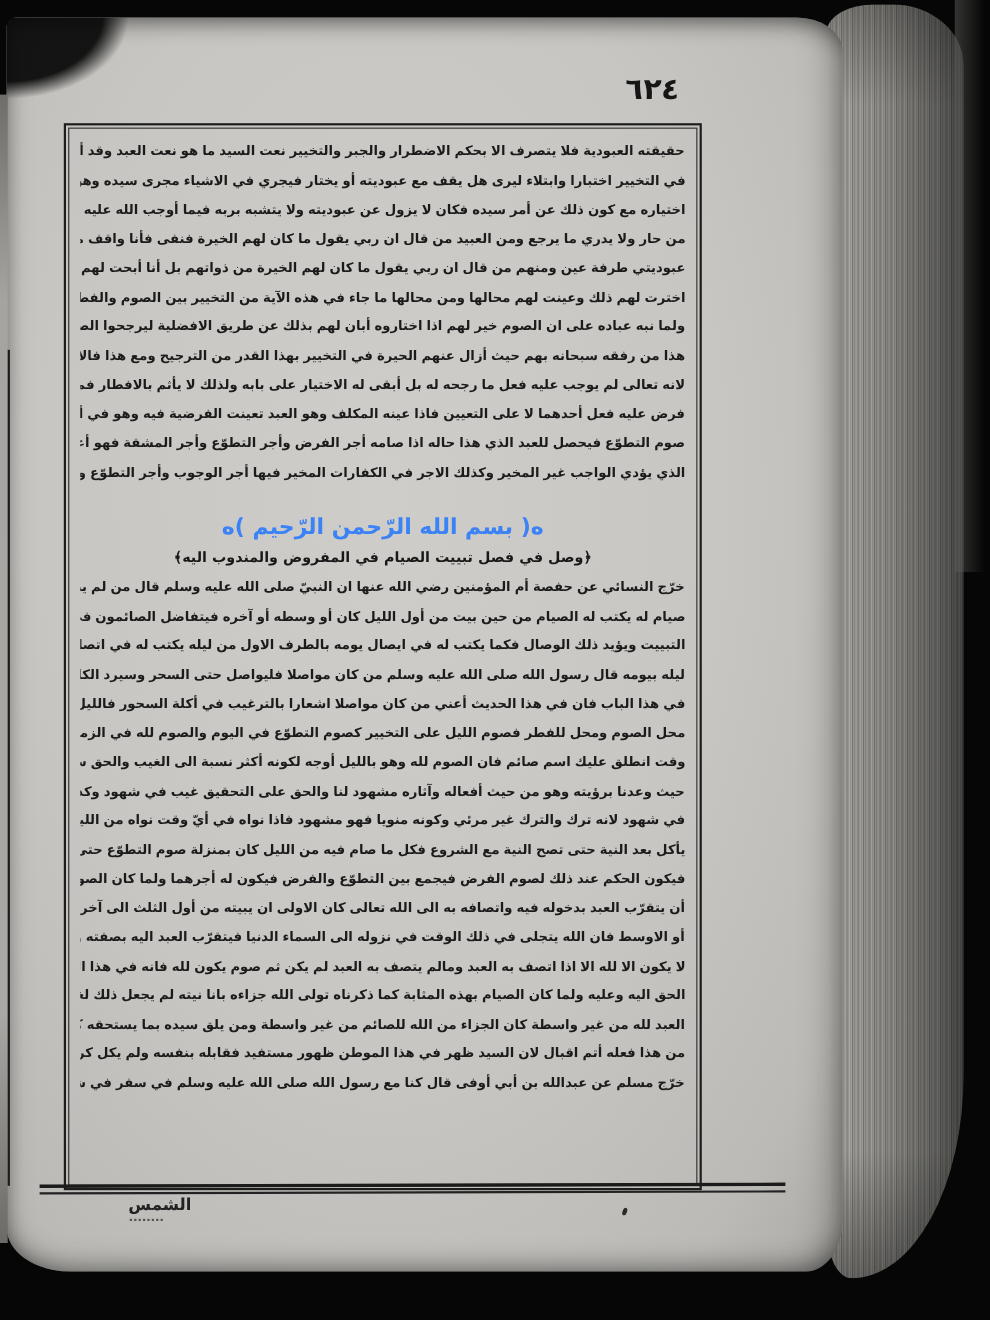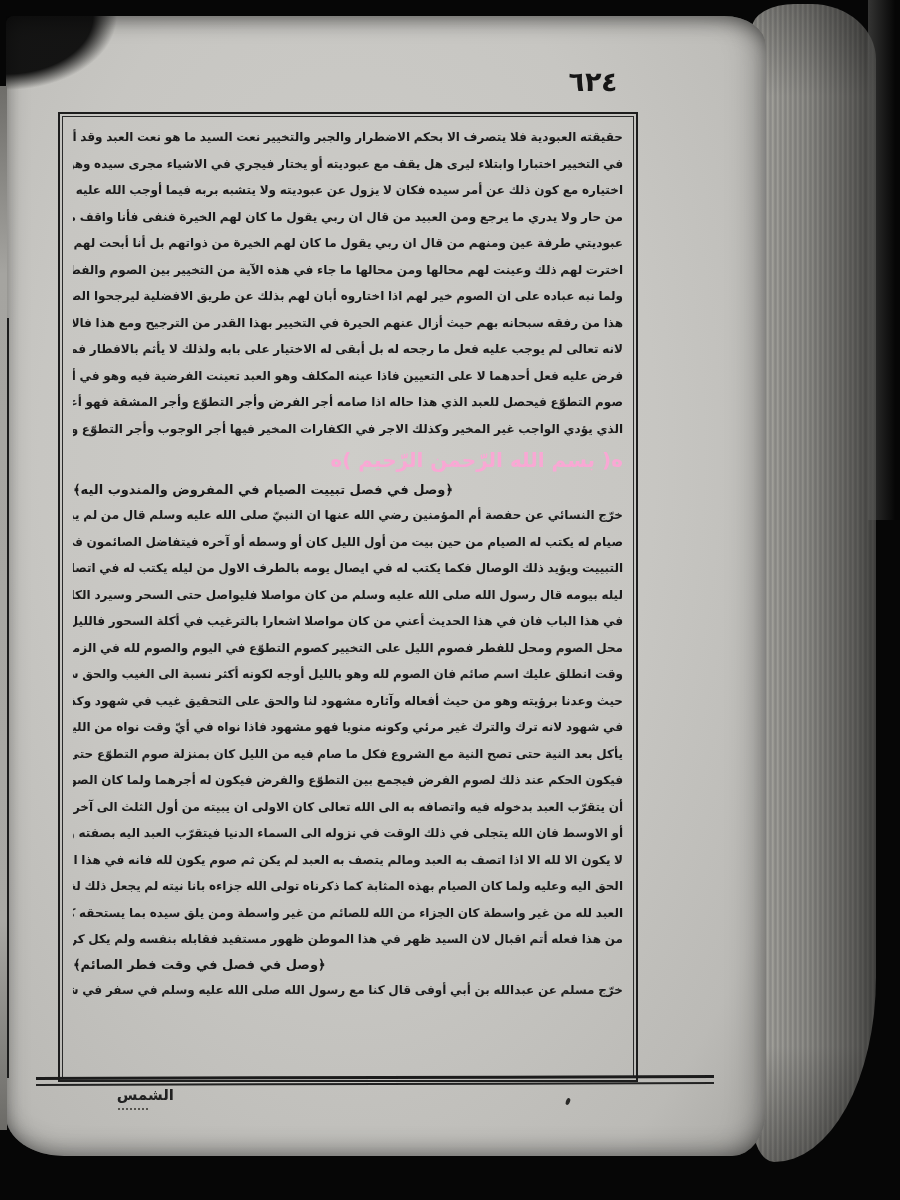--- a/index.html
+++ b/index.html
@@ -70,26 +70,26 @@
     transform:rotate(-0.15deg);
   }
   .content{direction:rtl;color:#1b1b1b;}
   .text-line{
     height:26.5px;line-height:26.5px;font-size:12px;font-weight:bold;
     text-align:justify;text-align-last:justify;
     word-spacing:-0.5px;overflow:hidden;white-space:nowrap;
   }
   .text-line.short{text-align-last:right;}
   .basmala{
-    height:36px;line-height:36px;margin-top:0;
-    font-size:20px;font-weight:bold;text-align:right;color:#f9a8d4;
+    height:36px;line-height:36px;margin-top:18px;
+    font-size:20px;font-weight:bold;text-align:center;color:#3b82f6;
   }
   .subheading{
     height:24px;line-height:24px;
-    font-size:13px;font-weight:bold;text-align:left;color:#181818;
+    font-size:13px;font-weight:bold;text-align:center;color:#181818;
   }
   .catchword{
     position:absolute;left:104px;top:1086px;width:70px;
     font-size:15px;font-weight:bold;color:#222;text-align:right;
   }
   .catchword-dashes{
     position:absolute;left:118px;top:1108px;width:30px;
     border-top:2px dotted #55544f;
   }
   .ink-speck{
@@ -145,21 +145,20 @@
             <div class="text-line">في شهود لانه ترك والترك غير مرئي وكونه منويا فهو مشهود فاذا نواه في أيّ وقت نواه من الليل فلا ينبغي له ان</div>
             <div class="text-line">يأكل بعد النية حتى تصح النية مع الشروع فكل ما صام فيه من الليل كان بمنزلة صوم التطوّع حتى يطلع الفجر</div>
             <div class="text-line">فيكون الحكم عند ذلك لصوم الفرض فيجمع بين التطوّع والفرض فيكون له أجرهما ولما كان الصوم لله وأراد</div>
             <div class="text-line">أن يتقرّب العبد بدخوله فيه واتصافه به الى الله تعالى كان الاولى ان يبيته من أول الثلث الى آخر من الثلث الاول</div>
             <div class="text-line">أو الاوسط فان الله يتجلى في ذلك الوقت في نزوله الى السماء الدنيا فيتقرّب العبد اليه بصفته وهو الصوم فان الصوم</div>
             <div class="text-line">لا يكون الا لله الا اذا اتصف به العبد ومالم يتصف به العبد لم يكن ثم صوم يكون لله فانه في هذا الموطن كالقرى لنزول</div>
             <div class="text-line">الحق اليه وعليه ولما كان الصيام بهذه المثابة كما ذكرناه تولى الله جزاءه بانا نيته لم يجعل ذلك لغيره كما كان الصيام من</div>
             <div class="text-line">العبد لله من غير واسطة كان الجزاء من الله للصائم من غير واسطة ومن يلق سيده بما يستحقه كان اقبال السيد على</div>
             <div class="text-line">من هذا فعله أتم اقبال لان السيد ظهر في هذا الموطن ظهور مستفيد فقابله بنفسه ولم يكل كرامته لغيره والله</div>
           </div>
-        <div class="subheading">﴿وصل في فصل في وقت فطر الصائم﴾</div>
         <div class="text-line">خرّج مسلم عن عبدالله بن أبي أوفى قال كنا مع رسول الله صلى الله عليه وسلم في سفر في شهر رمضان فلما غابت</div>
       </div>
     </div>
   </div>
 
   <div class="bottom-rule"></div>
 
   <div class="catchword">الشمس</div>
   <div class="catchword-dashes"></div>
   <div class="ink-speck"></div>

